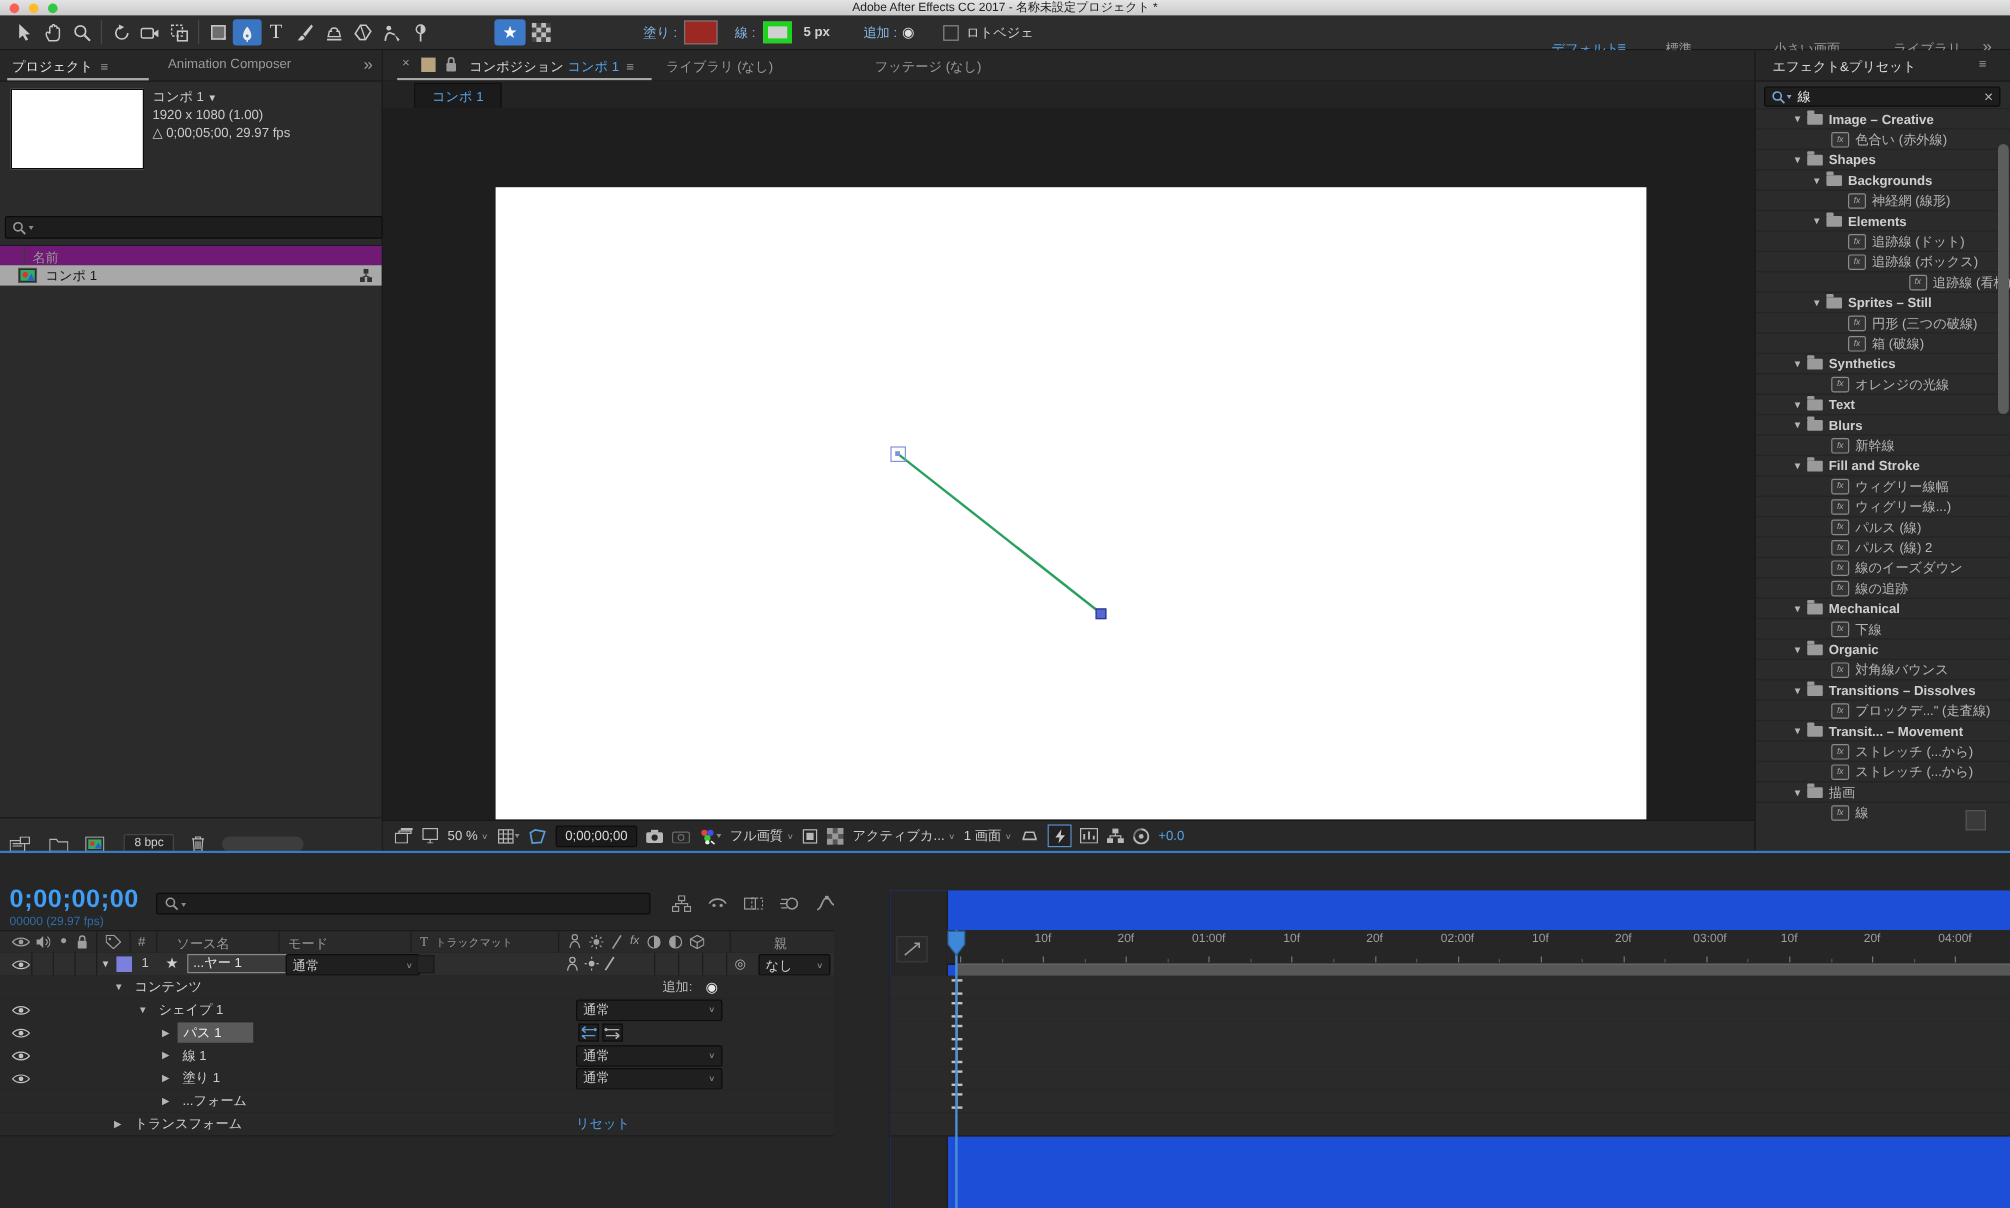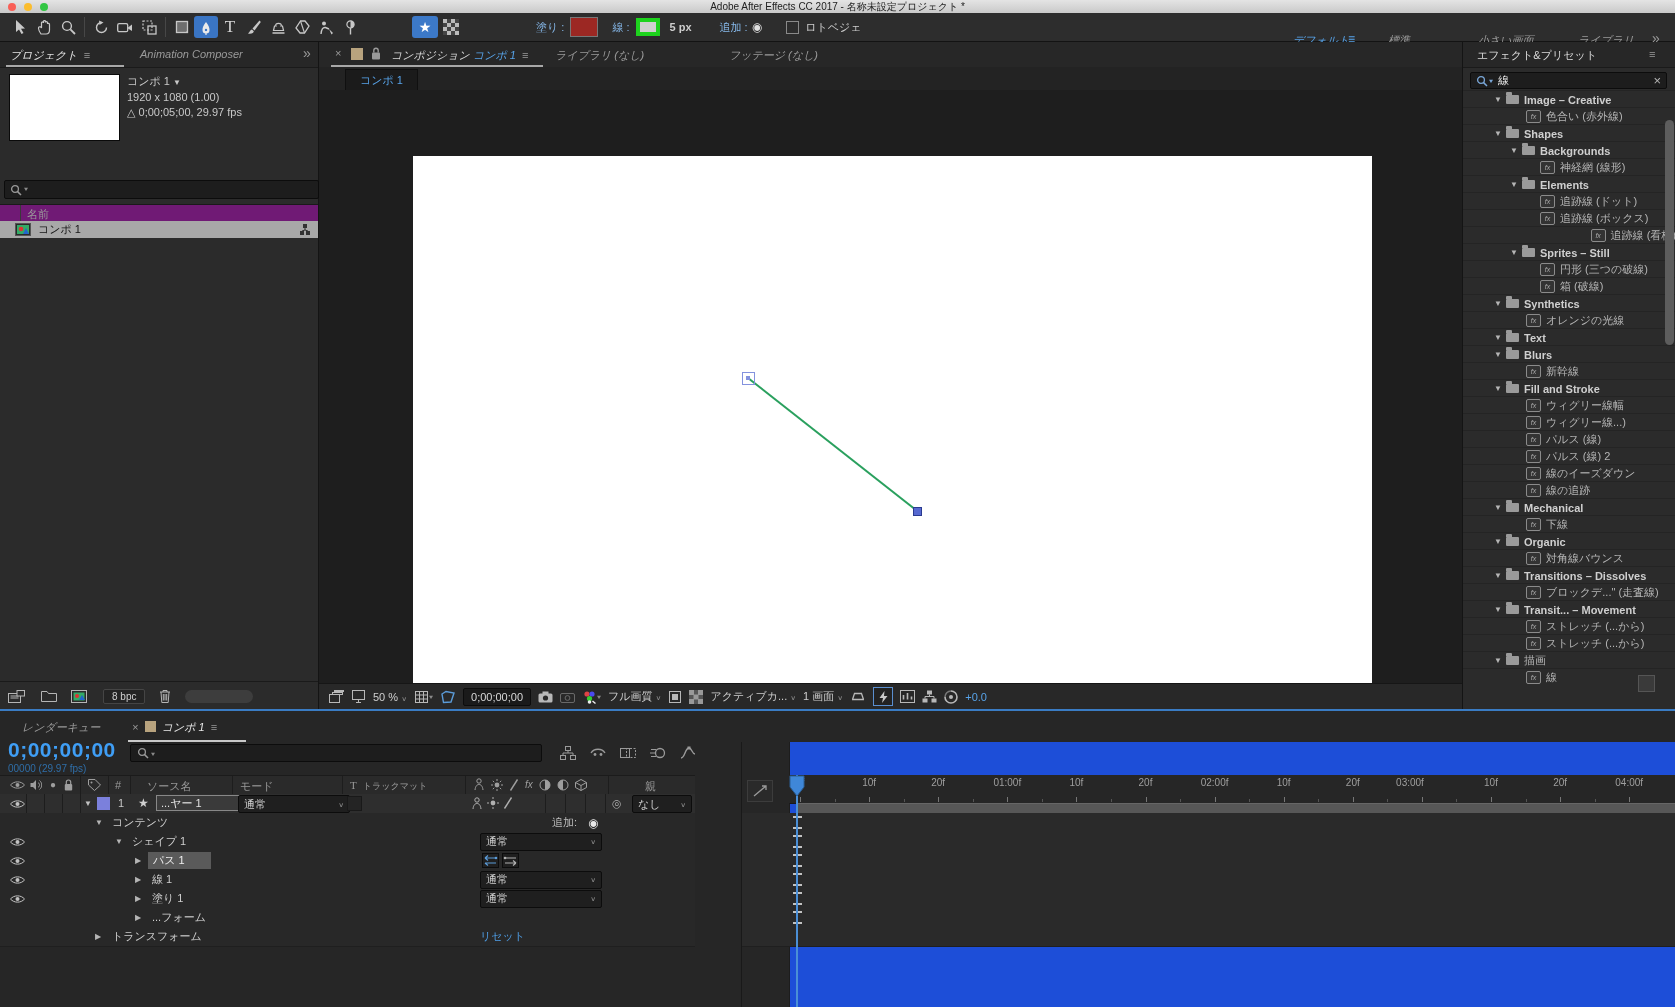--- a/index.html
+++ b/index.html
@@ -5,21 +5,21 @@
   html,body{margin:0;padding:0;background:#262626;}
   body{width:1675px;height:1007px;position:relative;overflow:hidden;
        font-family:"Liberation Sans","DejaVu Sans",sans-serif;font-size:11px;color:#c8c8c8;
        -webkit-font-smoothing:antialiased;}
   .abs{position:absolute;}
   .panel{position:absolute;background:#2b2b2b;}
   .dim{color:#9a9a9a;}
   .blue{color:#57a3e9;}
   .well{background:#1d1d1d;border:1px solid #0c0c0c;border-radius:2px;}
   .chev{font-size:8px;color:#8a8a8a;transform:scaleY(.8);display:inline-block;}
-  .tabtxt{font-size:11px;font-style:italic;}
+  .tabtxt{font-size:11px;}
   .underline{position:absolute;height:2px;background:#a8a8a8;}
   .icon{display:inline-flex;align-items:center;justify-content:center;}
   svg{display:block;}
   .toolicon{width:24px;height:22px;display:flex;align-items:center;justify-content:center;border-radius:3px;}
   .toolicon.active{background:#3a75c4;}
   .sep{width:1px;height:20px;background:#474747;margin:0 4px;}
   .ddtext{color:#cfcfcf;font-size:11px;white-space:nowrap;}
   .swatchlbl{color:#85b7e8;font-size:11px;}
   
   .fx-row{position:absolute;left:0;width:100%;height:17px;border-top:1px solid #242424;display:flex;align-items:center;white-space:nowrap;}
@@ -214,21 +214,21 @@
     <span style="color:#141414;margin-left:7px;">コンポ 1</span>
     <span class="icon" style="position:absolute;left:300px;">
       <svg width="10" height="12" viewBox="0 0 10 12">
           <rect x="3" y="0" width="4" height="4" fill="#333"></rect>
           <rect x="0" y="7" width="4" height="4" fill="#333"></rect>
           <rect x="6" y="7" width="4" height="4" fill="#333"></rect>
           <path d="M5 4 L5 6 M2 7 L5 6 L8 7" stroke="#333" fill="none"></path>
         </svg>
     </span>
   </div>
-  <div class="abs" style="left:0;top:639px;width:100%;height:28px;background:#2b2b2b;border-top:1px solid #1a1a1a;display:flex;align-items:center;">
+  <div class="abs" style="left:0;top:639px;width:100%;height:28px;background:#2b2b2b;border-top:1px solid #1a1a1a;display:flex;align-items:flex-end;">
     <span class="icon" style="margin-left:8px;">
         <svg width="17" height="13" viewBox="0 0 17 13">
           <rect x="0.5" y="3.5" width="12" height="9" fill="none" stroke="#b5b5b5"></rect>
           <line x1="2.5" y1="6" x2="10.5" y2="6" stroke="#b5b5b5"></line>
           <line x1="2.5" y1="8" x2="10.5" y2="8" stroke="#b5b5b5"></line>
           <rect x="9" y="0.5" width="7.5" height="5.5" fill="#2b2b2b" stroke="#b5b5b5"></rect>
         </svg>
       </span>
     <span class="icon" style="margin-left:16px;">
         <svg width="16" height="12" viewBox="0 0 16 12">
@@ -567,29 +567,20 @@
       </div>
     </div>
   <div class="abs" style="right:2px;top:78px;width:9px;height:225px;border-radius:5px;background:#5d5d5d;"></div>
   <div class="abs" style="left:175px;top:633px;width:15px;height:15px;background:#3a3a3a;border:1px solid #555;"></div>
 </div>
 
 <div class="abs" style="left:0;top:709px;width:1675px;height:2px;background:#3a7cc4;"></div>
 
 <div class="panel" style="left:0;top:711px;width:1675px;height:296px;background:#262626;">
 
-  <div class="abs" style="left:0;top:0;width:100%;height:31px;">
-    <span class="abs dim tabtxt" style="left:22px;top:9px;">レンダーキュー</span>
-    <span class="abs tabtxt" style="left:132px;top:9px;color:#e8e8e8;">
-      <span class="dim">×</span>&nbsp;
-      <span style="display:inline-block;width:11px;height:11px;background:#b8a37e;vertical-align:-1px;"></span>&nbsp;
-      <span>コンポ 1</span>&nbsp;&nbsp;<span class="dim">≡</span>
-    </span>
-    <div class="underline" style="left:128px;top:29px;width:118px;background:#c9c9c9;"></div>
-  </div>
 
   <div class="abs" style="left:8px;top:27px;font-size:21px;font-weight:700;color:#3f9ef5;letter-spacing:0.5px;">0;00;00;00</div>
   <div class="abs" style="left:8px;top:52px;font-size:10px;color:#2f6ea8;">00000 (29.97 fps)</div>
   <div class="well abs" style="left:130px;top:33px;width:412px;height:18px;display:flex;align-items:center;padding-left:6px;box-sizing:border-box;">
     <svg width="12" height="12" viewBox="0 0 12 12">
         <circle cx="5" cy="5" r="3.4" fill="none" stroke="#9a9a9a" stroke-width="1.3"></circle>
         <line x1="7.6" y1="7.6" x2="11" y2="11" stroke="#9a9a9a" stroke-width="1.5"></line>
       </svg>
     <span class="chev" style="margin-left:2px;">▾</span>
   </div>
@@ -868,21 +859,21 @@
         <span class="ruler-mark minor" style="left: 391px;"></span>
         <span class="ruler-tick" style="left: 425.6px;">02:00f</span>
         <span class="ruler-mark" style="left: 425.6px;"></span>
         <span class="ruler-mark minor" style="left: 460.1px;"></span>
         <span class="ruler-tick" style="left: 494.7px;">10f</span>
         <span class="ruler-mark" style="left: 494.7px;"></span>
         <span class="ruler-mark minor" style="left: 529.2px;"></span>
         <span class="ruler-tick" style="left: 563.8px;">20f</span>
         <span class="ruler-mark" style="left: 563.8px;"></span>
         <span class="ruler-mark minor" style="left: 598.3px;"></span>
-        <span class="ruler-tick" style="left: 621px; text-align: center;">03:00f</span>
+        <span class="ruler-tick" style="left: 636px; text-align: center;">03:00f</span>
         <span class="ruler-mark" style="left: 632.9px;"></span>
         <span class="ruler-mark minor" style="left: 667.4px;"></span>
         <span class="ruler-tick" style="left: 702px;">10f</span>
         <span class="ruler-mark" style="left: 702px;"></span>
         <span class="ruler-mark minor" style="left: 736.5px;"></span>
         <span class="ruler-tick" style="left: 771.1px;">20f</span>
         <span class="ruler-mark" style="left: 771.1px;"></span>
         <span class="ruler-mark minor" style="left: 805.6px;"></span>
         <span class="ruler-tick" style="left: 840.2px;">04:00f</span>
         <span class="ruler-mark" style="left: 840.2px;"></span>

